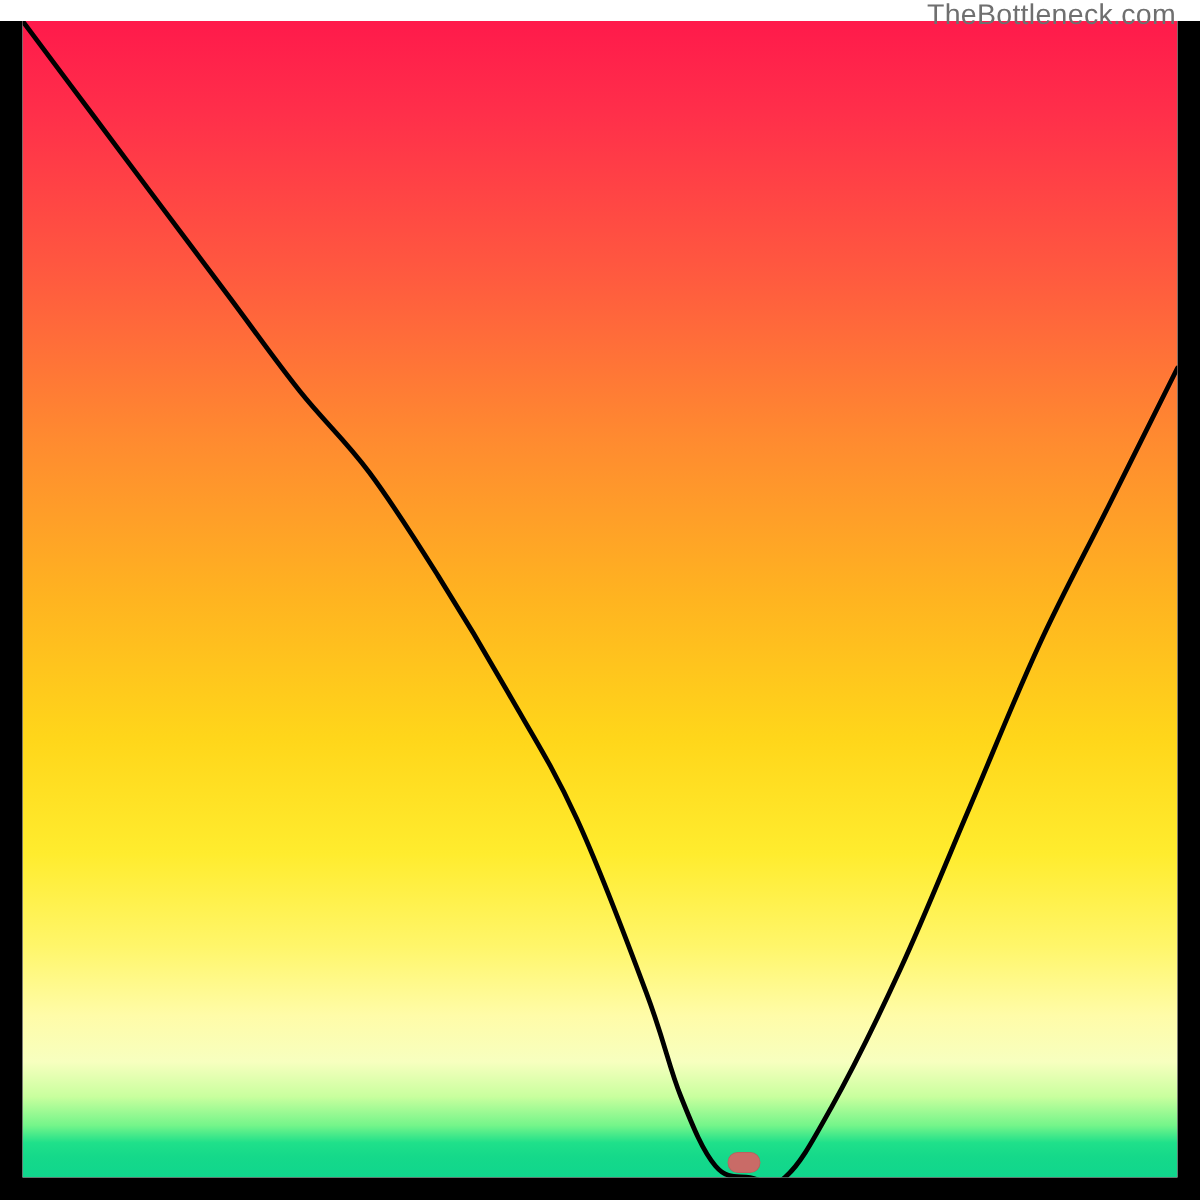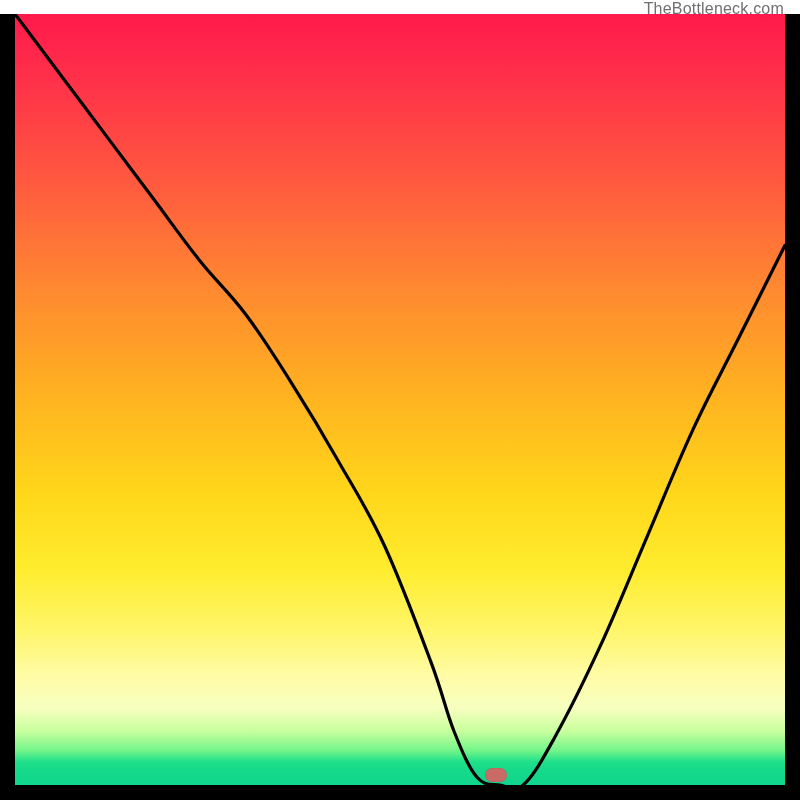--- a/index.html
+++ b/index.html
@@ -69,21 +69,21 @@
     position: absolute;
     background: #000;
   }
   .frame-left  { left: 0;  top: 14px; width: 15px; height: 786px; }
   .frame-right { right: 0; top: 14px; width: 15px; height: 786px; }
   .frame-bottom{ left: 0; bottom: 0; width: 800px; height: 15px; }
   .watermark {
     position: absolute;
     top: 0;
     right: 16px;
-    font-size: 16px;
+    font-size: 19px;
     color: #6f6f6f;
     letter-spacing: 0.2px;
     font-weight: 400;
   }
 </style>
 </head>
 <body>
 
 <div class="stage">
 

